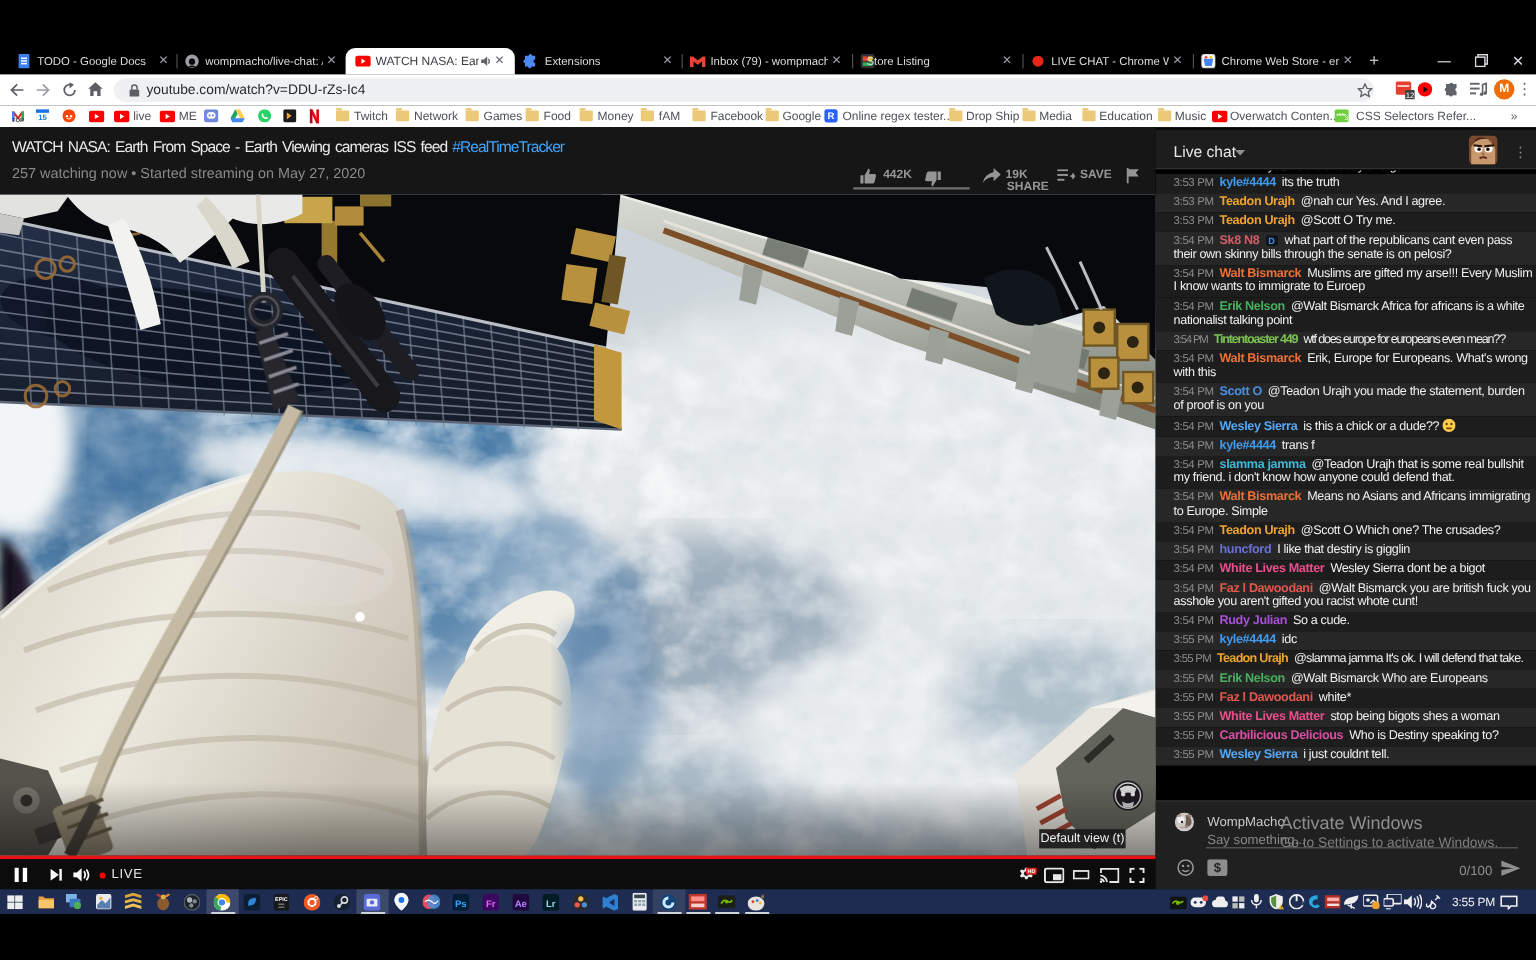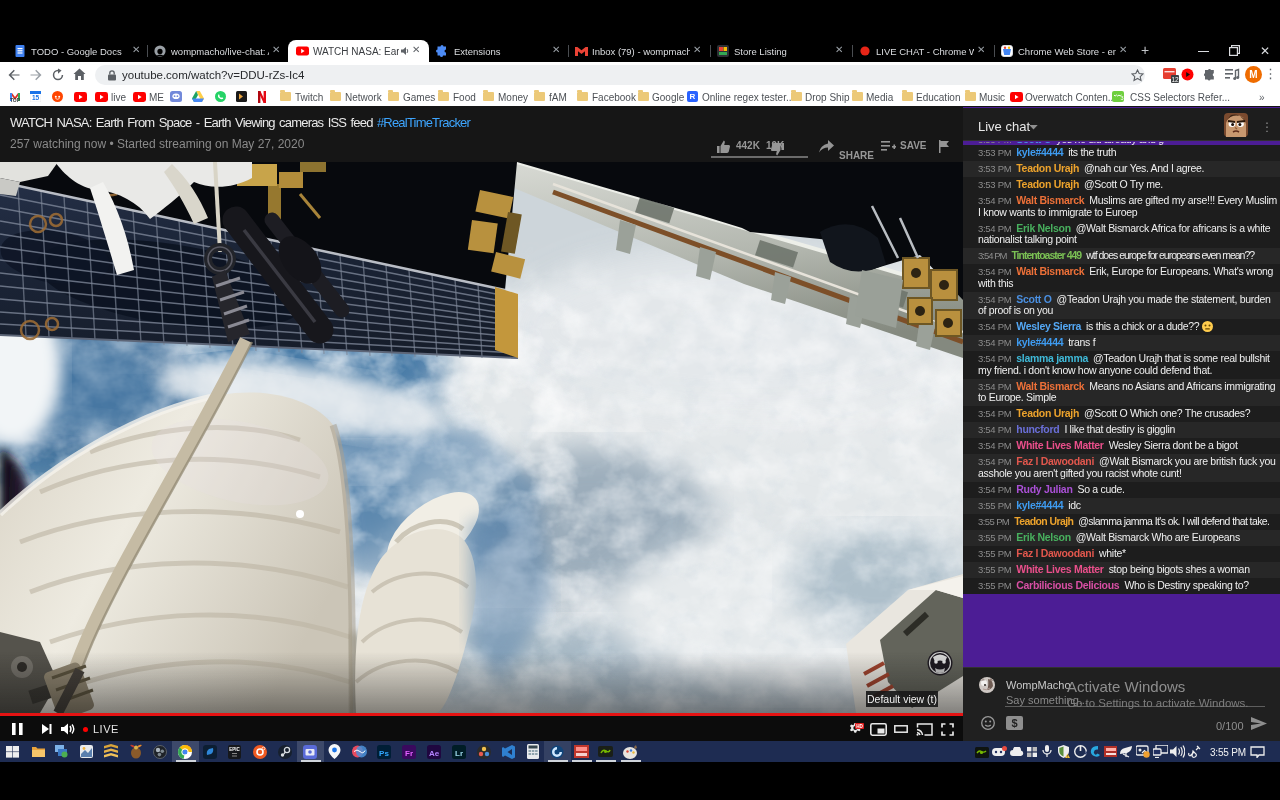--- a/index.html
+++ b/index.html
@@ -34,21 +34,21 @@
   #vtitle .tag { color:#3ea6ff; }
   #vsub { position:absolute; left:10px; top:31px; font-size:12px; color:#8a8a8a; letter-spacing:0; }
   .vbtn { position:absolute; top:34px; color:#979797; font-size:10px; font-weight:bold; letter-spacing:0; }
 
   
   #video { position:absolute; left:0; top:56px; width:963px; height:579px; background:#0a0a0a; }
   #controls { position:absolute; left:0; top:554px; width:963px; height:25px; background:#0c0c0c; }
   #redbar { position:absolute; left:0; top:551px; width:963px; height:3px; background:#e51313; }
 
   
-  #chat { position:absolute; left:963px; top:1px; width:317px; height:634px; background:#4c1d95; }
+  #chat { position:absolute; left:963px; top:1px; width:317px; height:634px; background:#000000; }
   #chathead { position:absolute; left:0; top:1px; width:317px; height:33px; background:#1d1d1d; border-bottom:1px solid #313131; }
   #chatlist { position:absolute; left:0; top:35px; width:317px; height:525px; overflow:hidden; }
   .crow { position:relative; width:317px; padding:2px 3px 2.5px 15px; font-size:10.5px; line-height:11.5px; color:#efefef; letter-spacing:-0.3px; }
   .crow .t { color:#8c8c8c; font-size:9.5px; margin-right:5px; }
   .crow .n { font-weight:bold; margin-right:5px; }
   .crow.r1 { background:#1d1d1d; }
   .crow.r2 { background:#272727; }
   .bdg { display:inline-block; width:10px; height:9px; background:#10141d; color:#4a8fe0;
     font-size:7.5px; font-weight:bold; text-align:center; line-height:9px; border-radius:2px;
     margin-right:6px; vertical-align:0; }
@@ -109,21 +109,21 @@
       <div class="tx" style="left:122px;">✕</div>
     </div>
     <div class="tabsep" style="left:710px;"></div>
     <div class="tab" style="left:713px;width:136px;">
       <svg class="abs" style="left:4px;top:5px;" width="12" height="12" viewBox="0 0 12 12">
           <rect x="0" y="0" width="12" height="12" rx="2" fill="#2d3035"></rect>
           <rect x="2" y="2" width="4" height="4" fill="#ea4335"></rect>
           <rect x="6.5" y="2" width="3.5" height="4" fill="#fbbc05"></rect>
           <rect x="2" y="7" width="8" height="3" fill="#34a853"></rect>
         </svg>
-      <div class="ttl" style="left:21px;width:98px;">Store Listing</div>
+      <div class="ttl" style="left:9px;width:98px;">Store Listing</div>
       <div class="tx" style="left:122px;">✕</div>
     </div>
     <div class="tabsep" style="left:852px;"></div>
     <div class="tab" style="left:855px;width:136px;">
       <svg class="abs" style="left:5px;top:6px;" width="10" height="10" viewBox="0 0 10 10">
           <circle cx="5" cy="5" r="4.6" fill="#e82517"></circle>
         </svg>
       <div class="ttl" style="left:21px;width:98px;">LIVE CHAT - Chrome W</div>
       <div class="tx" style="left:122px;">✕</div>
     </div>
@@ -292,21 +292,21 @@
     <div id="titleblock">
       <div id="vtitle">WATCH NASA: Earth From Space - Earth Viewing cameras ISS feed <span class="tag">#RealTimeTracker</span></div>
       <div id="vsub">257 watching now • Started streaming on May 27, 2020</div>
       <svg class="abs" style="left:716px;top:34px;" width="15" height="14" viewBox="0 0 15 14">
           <path d="M1 6 h2.6 v7 H1 Z M4.5 13 V6 L7.8 0.5 q1.3.3 1 2 L8.2 5 h4.6 q1.5 0 1.2 1.6 l-1.2 5 Q12.5 13 11 13 Z" fill="#959595"></path>
         </svg>
       <div class="vbtn" style="left:736px;">442K</div>
       <svg class="abs" style="left:770px;top:36px;" width="15" height="14" viewBox="0 0 15 14">
           <path d="M14 8 h-2.6 V1 H14 Z M10.5 1 v7 L7.2 13.5 q-1.3-.3-1-2 L6.8 9 H2.2 Q.7 9 1 7.4 l1.2-5 Q2.5 1 4 1 Z" fill="#959595"></path>
         </svg>
-      <div class="vbtn" style="left:766px;">19K</div>
+      <div class="vbtn" style="left:838px;">19K</div>
       <svg class="abs" style="left:819px;top:34px;" width="15" height="13" viewBox="0 0 15 13">
           <path d="M9 0 L15 5.5 L9 11 V7.6 Q3.5 7.6 0 12.5 Q1.2 5.5 9 3.4 Z" fill="#959595"></path>
         </svg>
       <div class="vbtn" style="left:839px;margin-top:10px;">SHARE</div>
       <svg class="abs" style="left:881px;top:35px;" width="15" height="12" viewBox="0 0 15 12">
           <rect x="0" y="0" width="9" height="1.6" fill="#959595"></rect>
           <rect x="0" y="4" width="9" height="1.6" fill="#959595"></rect>
           <rect x="0" y="8" width="6" height="1.6" fill="#959595"></rect>
           <rect x="11" y="5" width="4.5" height="1.6" fill="#959595"></rect>
           <rect x="12.45" y="3.5" width="1.6" height="4.5" fill="#959595"></rect>
@@ -633,20 +633,21 @@
         </svg>
         <div class="abs" style="left:298px;top:12px;color:#909090;font-size:12px;">⋮</div>
       </div>
       <div id="chatlist">
         <div style="height:3px;overflow:hidden;">
             <div style="margin-top:-10px;" class="crow"><span class="t">3:53 PM</span><span class="n" style="color:#4a8fe0;">Scott O</span>yes he did already and g</div>
           </div>
         <div class="crow r1"><span class="t">3:53 PM</span><span class="n" style="color:#3e9bf0;">kyle#4444</span>its the truth</div>
         <div class="crow r2"><span class="t">3:53 PM</span><span class="n" style="color:#eda32c;">Teadon Urajh</span>@nah cur Yes. And I agree.</div>
         <div class="crow r1"><span class="t">3:53 PM</span><span class="n" style="color:#eda32c;">Teadon Urajh</span>@Scott O Try me.</div>
+        <div class="crow r2"><span class="t">3:54 PM</span><span class="n" style="color:#cf5f66;">Sk8 N8</span><span class="bdg">D</span>what part of the republicans cant even pass their own skinny bills through the senate is on pelosi?</div>
         <div class="crow r1"><span class="t">3:54 PM</span><span class="n" style="color:#ed7038;">Walt Bismarck</span>Muslims are gifted my arse!!! Every Muslim I know wants to immigrate to Euroep</div>
         <div class="crow r1"><span class="t">3:54 PM</span><span class="n" style="color:#48b05e;">Erik Nelson</span>@Walt Bismarck Africa for africans is a white nationalist talking point</div>
         <div class="crow r2" style="letter-spacing:-1px;"><span class="t">3:54 PM</span><span class="n" style="color:#7bc154;">Tintentoaster 449</span>wtf does europe for europeans even mean??</div>
         <div class="crow r1"><span class="t">3:54 PM</span><span class="n" style="color:#ed7038;">Walt Bismarck</span>Erik, Europe for Europeans. What's wrong with this</div>
         <div class="crow r2"><span class="t">3:54 PM</span><span class="n" style="color:#4a8fe0;">Scott O</span>@Teadon Urajh you made the statement, burden of proof is on you</div>
         <div class="crow r1"><span class="t">3:54 PM</span><span class="n" style="color:#54a8f5;">Wesley Sierra</span>is this a chick or a dude?? <svg width="11" height="11" viewBox="0 0 12 12" style="vertical-align:-2px">
               <circle cx="6" cy="6" r="6" fill="#ffcc4d"></circle>
               <circle cx="3.8" cy="4.8" r="1.1" fill="#664500"></circle>
               <circle cx="8.2" cy="4.8" r="1.1" fill="#664500"></circle>
               <rect x="3.4" y="8" width="5.2" height="1.4" rx=".7" fill="#664500"></rect>
@@ -658,20 +659,21 @@
         <div class="crow r2"><span class="t">3:54 PM</span><span class="n" style="color:#6a6fd8;">huncford</span>I like that destiry is gigglin</div>
         <div class="crow r1"><span class="t">3:54 PM</span><span class="n" style="color:#ea4f8b;">White Lives Matter</span>Wesley Sierra dont be a bigot</div>
         <div class="crow r2"><span class="t">3:54 PM</span><span class="n" style="color:#e2574d;">Faz l Dawoodani</span>@Walt Bismarck you are british fuck you asshole you aren't gifted you racist whote cunt!</div>
         <div class="crow r1"><span class="t">3:54 PM</span><span class="n" style="color:#aa50d6;">Rudy Julian</span>So a cude.</div>
         <div class="crow r2"><span class="t">3:55 PM</span><span class="n" style="color:#3e9bf0;">kyle#4444</span>idc</div>
         <div class="crow r1" style="letter-spacing:-0.6px;"><span class="t">3:55 PM</span><span class="n" style="color:#eda32c;">Teadon Urajh</span>@slamma jamma It's ok. I will defend that take.</div>
         <div class="crow r2"><span class="t">3:55 PM</span><span class="n" style="color:#48b05e;">Erik Nelson</span>@Walt Bismarck Who are Europeans</div>
         <div class="crow r1"><span class="t">3:55 PM</span><span class="n" style="color:#e2574d;">Faz l Dawoodani</span>white*</div>
         <div class="crow r2"><span class="t">3:55 PM</span><span class="n" style="color:#ea4f8b;">White Lives Matter</span>stop being bigots shes a woman</div>
         <div class="crow r1"><span class="t">3:55 PM</span><span class="n" style="color:#d84fa4;">Carbilicious Delicious</span>Who is Destiny speaking to?</div>
+        <div class="crow r2"><span class="t">3:55 PM</span><span class="n" style="color:#54a8f5;">Wesley Sierra</span>i just couldnt tell.</div>
       </div>
       <div id="chatinput">
         <svg class="abs" style="left:16px;top:9px;" width="16" height="16" viewBox="0 0 16 16">
           <circle cx="8" cy="8" r="8" fill="#cfc8c4"></circle>
             <circle cx="5" cy="6" r="3" fill="#f3f1ef"></circle>
           <path d="M9 2 Q14 3 14 9 Q12 13 8 13 Q10 9 9 2" fill="#6e5b52"></path>
           <circle cx="6" cy="8" r="1" fill="#2c2422"></circle>
             <path d="M4 12 q3 2 7 -1" stroke="#b09a92" stroke-width="1" fill="none"></path>
           <path d="M2 4 l2 -3 2 2.2 Z" fill="#a59894"></path>
             <path d="M14 4 l-2 -3 -2 2.2 Z" fill="#8d7a72"></path>

